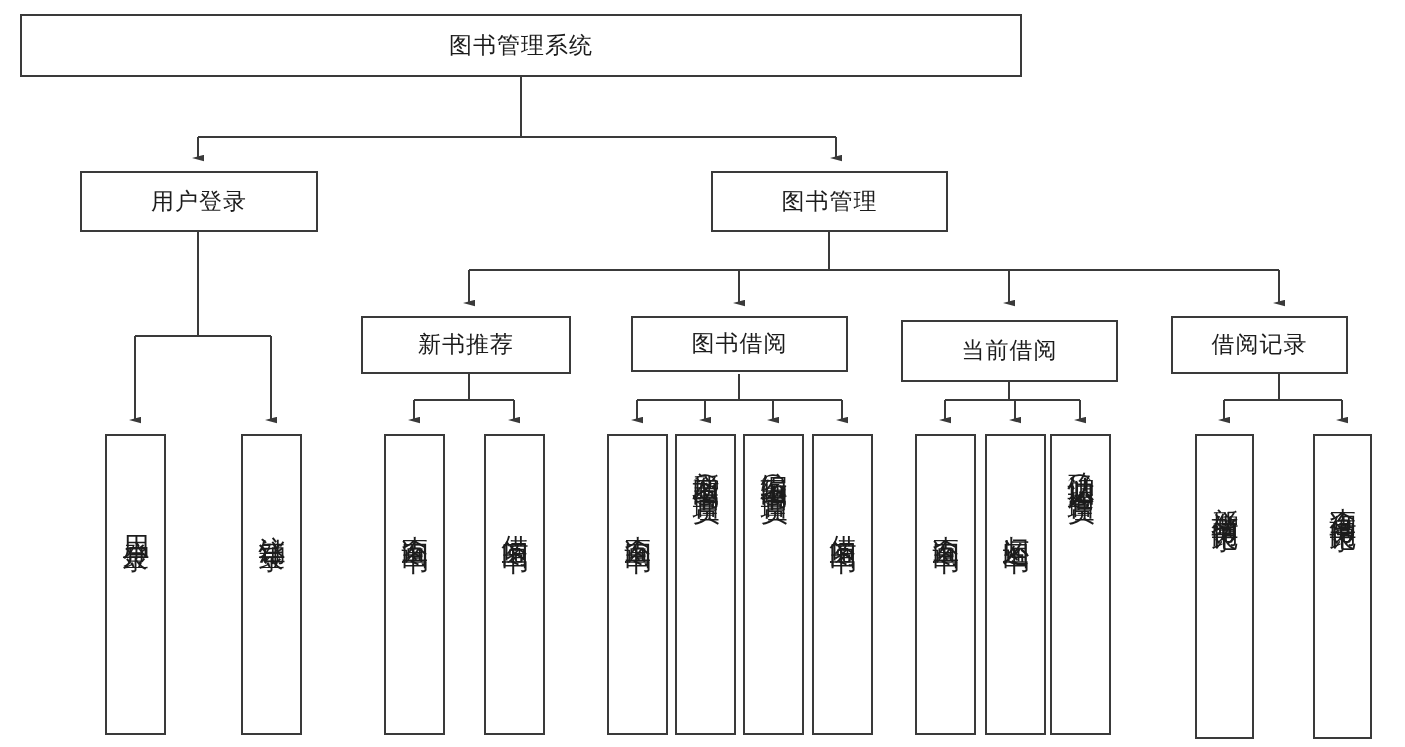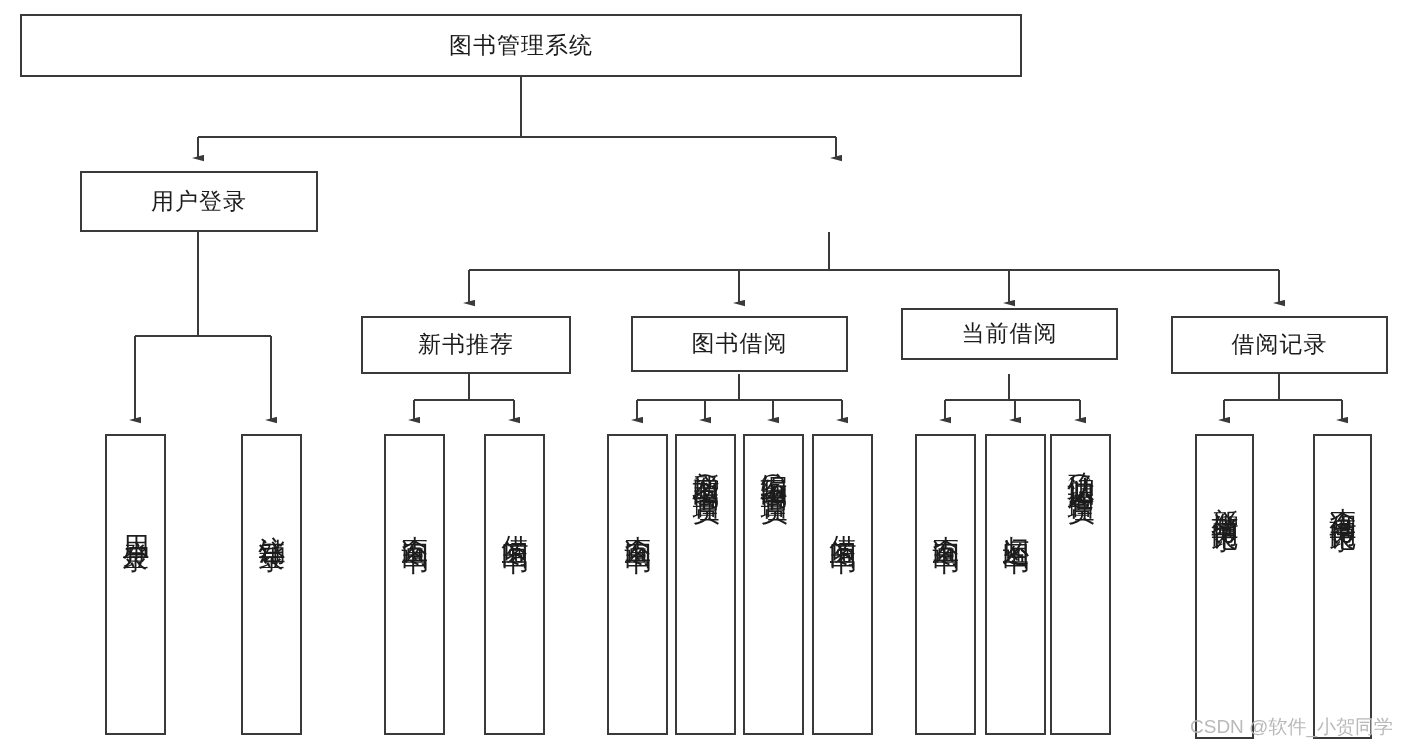--- a/index.html
+++ b/index.html
@@ -140,31 +140,34 @@
     </g>
   </svg>
 
   <div class="node root horizontal" style="left:20px; top:14px; width:1002px; height:63px;">
     <span class="node-label">图书管理系统</span>
   </div>
 
   <div class="node horizontal" style="left:80px; top:171px; width:238px; height:61px;">
     <span class="node-label">用户登录</span>
   </div>
+  <div class="node horizontal" style="left:711px; top:171px; width:237px; height:61px;">
+    <span class="node-label">图书管理</span>
+  </div>
 
   <div class="node horizontal" style="left:361px; top:316px; width:210px; height:58px;">
     <span class="node-label">新书推荐</span>
   </div>
   <div class="node horizontal" style="left:631px; top:316px; width:217px; height:56px;">
     <span class="node-label">图书借阅</span>
   </div>
-  <div class="node horizontal" style="left:901px; top:308px; width:217px; height:52px;align-items:center;">
+  <div class="node horizontal" style="left:901px; top:320px; width:217px; height:62px;align-items:center;">
     <span class="node-label">当前借阅</span>
   </div>
-  <div class="node horizontal" style="left:1171px; top:316px; width:217px; height:58px;">
+  <div class="node horizontal" style="left:1171px; top:316px; width:177px; height:58px;">
     <span class="node-label">借阅记录</span>
   </div>
 
   <div class="node vertical pad-top-lg" style="left:105px; top:434px; width:61px; height:301px;">
     <span class="node-label">用户登录</span>
   </div>
   <div class="node vertical pad-top-lg" style="left:241px; top:434px; width:61px; height:301px;">
     <span class="node-label">注销登录</span>
   </div>
 
@@ -198,15 +201,14 @@
     <span class="node-label">确认归还（管理员）</span>
   </div>
 
   <div class="node vertical pad-top-md" style="left:1195px; top:434px; width:59px; height:305px;">
     <span class="node-label">新增借阅记录</span>
   </div>
   <div class="node vertical pad-top-md" style="left:1313px; top:434px; width:59px; height:305px;">
     <span class="node-label">查询借阅记录</span>
   </div>
 
-  <div class="watermark" style="left:1190px; top:714px;">CSDN @软件_小贺同学</div>
 
 </div>
 
 </body></html>

